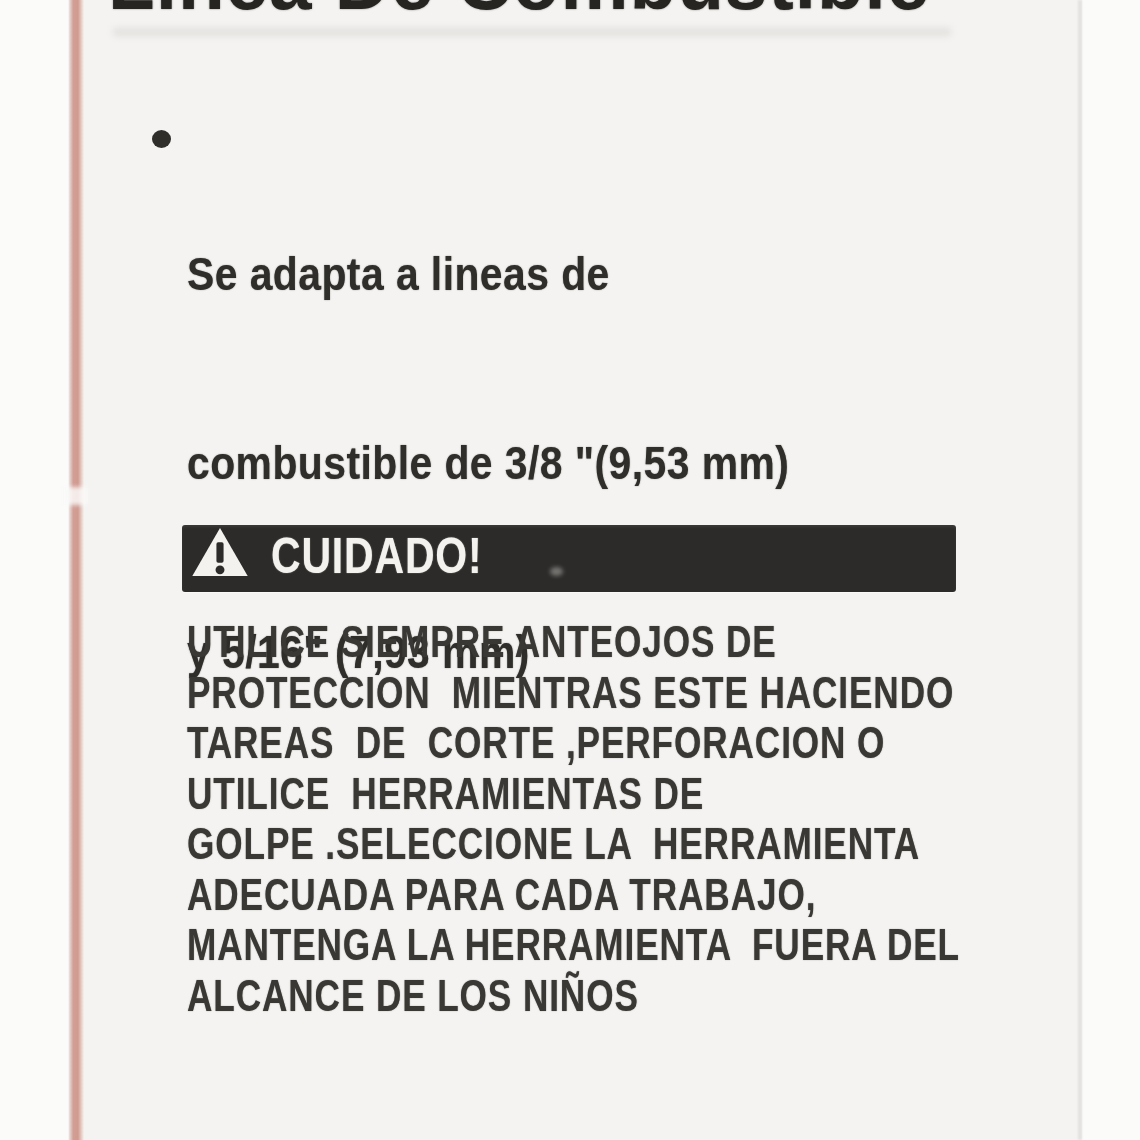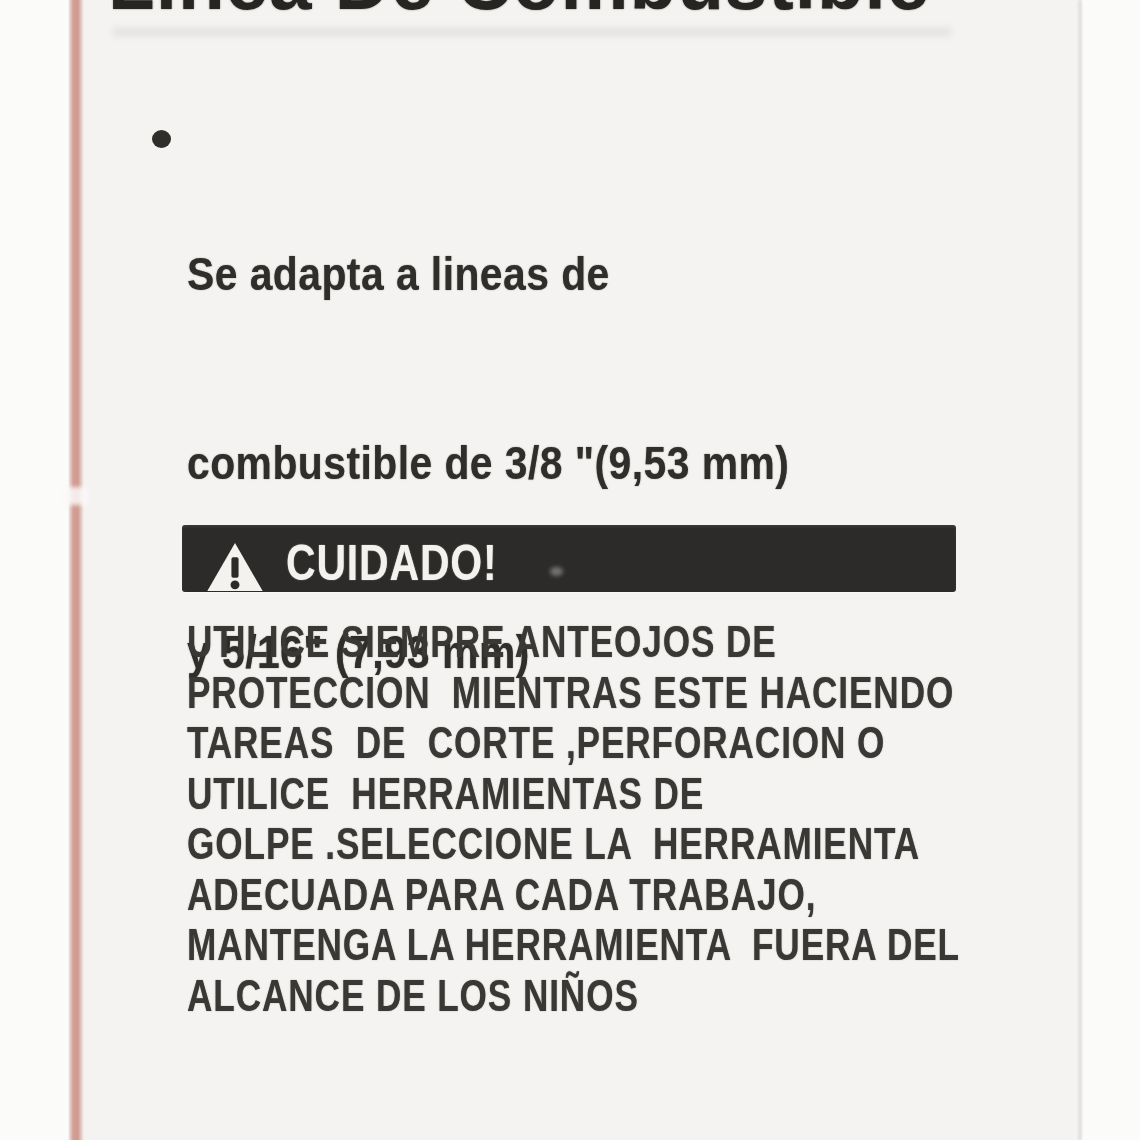--- a/index.html
+++ b/index.html
@@ -45,21 +45,21 @@
     position:absolute;left:187px;top:116px;
     font-size:47px;font-weight:bold;line-height:63px;letter-spacing:.5px;
     color:var(--bullet-text,#2f2e2b);
     transform:scaleX(.87);transform-origin:left top;white-space:pre;
     text-shadow:0 0 1.4px rgba(47,46,43,.65);
   }
   
   .banner{
     position:absolute;left:182px;top:525px;width:774px;height:67px;
     background:var(--banner-bg,#2c2b29);border-radius:3px;
-    display:flex;align-items:flex-end;padding-left:24px;box-sizing:border-box;
+    display:flex;align-items:flex-start;padding-left:9px;box-sizing:border-box;
     box-shadow:inset 0 2px 3px rgba(255,255,255,.07),0 1px 0 rgba(255,255,255,.5);
   }
   .banner .tri{width:58px;height:50px;flex:0 0 auto;margin-top:2px;filter:blur(.3px);}
   .banner .lbl{
     margin-left:22px;padding-top:2px;
     font-size:50px;font-weight:bold;letter-spacing:1px;
     color:var(--banner-text,#f3f2ee);
     transform:scaleX(.82);transform-origin:left center;white-space:nowrap;
     text-shadow:0 0 1.5px rgba(243,242,238,.6);
   }

